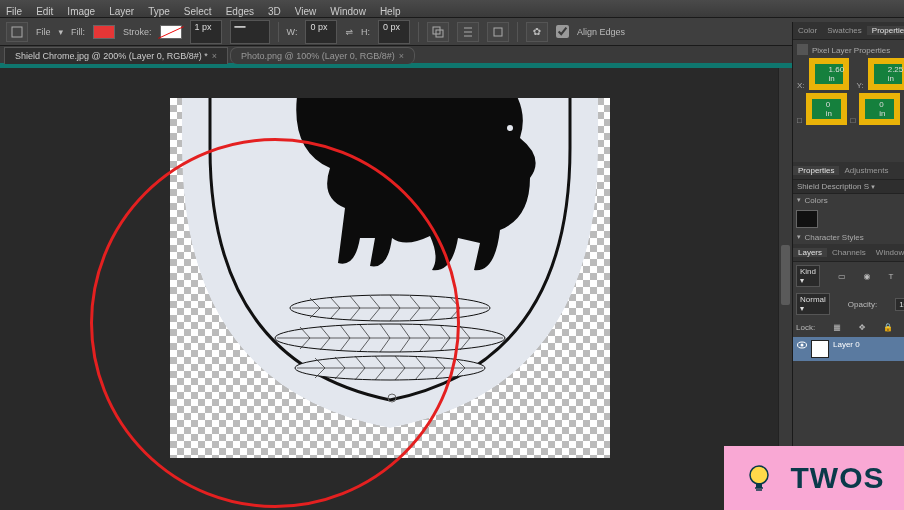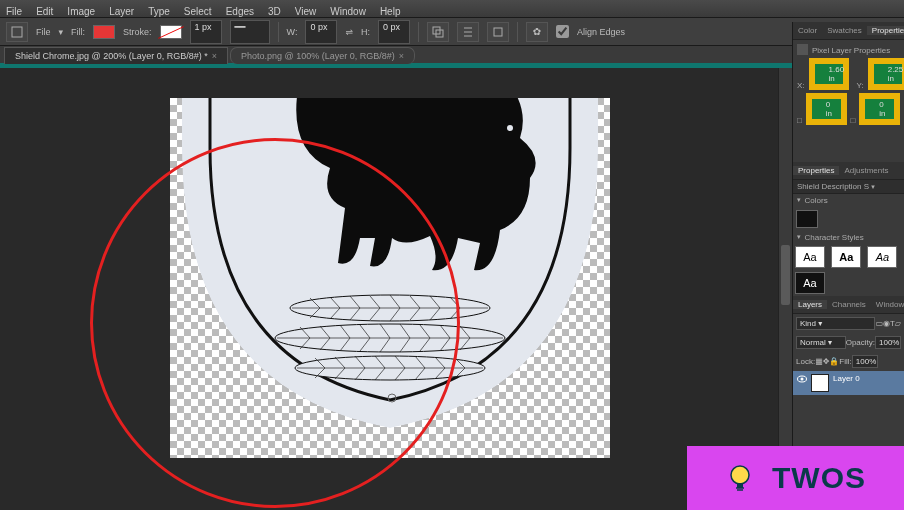--- a/index.html
+++ b/index.html
@@ -48,28 +48,28 @@
 .lib-header { background:#2e2e2e; padding:2px 4px; font-size:8px; border-bottom:1px solid #222;}
 .lib-row { display:flex; align-items:flex-start; gap:4px; padding:2px 4px; }
 .lib-arrow { font-size:7px; }
 .color-swatch { width:22px; height:18px; background:#111; border:1px solid #666; margin:3px; }
 .charstyle { display:inline-flex; width:30px; height:22px; border:1px solid #666; background:#fff; color:#000; align-items:center; justify-content:center; font-size:11px; margin:2px; }
 .charstyle.dark { background:#111; color:#fff; }
 .charstyle.bold { font-weight:bold; }
 .charstyle.it { font-style:italic; }
 
 .layers-panel { flex:1; display:flex; flex-direction:column; background:#3a3a3a; }
-.layers-ctrl { padding:3px; font-size:8px; display:flex; gap:0; align-items:center; }
+.layers-ctrl { padding:3px; font-size:8px; display:flex; gap:18px; align-items:center; }
 .layers-ctrl .f { background:#2a2a2a; border:1px solid #555; padding:1px 3px; color:#ddd; font-size:8px; flex:1; }
 .layer-row { display:flex; align-items:flex-start; gap:4px; padding:3px 4px; background:#5a7aa0; color:#fff; font-size:8px; }
 .layer-row .eye { width:10px; height:10px; }
 .layer-row .thumb { width:18px; height:18px; background:#fff; border:1px solid #222; }
 
 
-.watermark { position:absolute; right:0; bottom:0; width:217px; height:64px; background:#d946ef; display:flex; align-items:center; justify-content:center; gap:17px; }
+.watermark { position:absolute; right:0; bottom:0; width:180px; height:64px; background:#f9a8d4; display:flex; align-items:center; justify-content:center; gap:17px; }
 .watermark .bulb { width:30px; height:30px; }
 .watermark .txt { font-size:30px; font-weight:800; color:#0a3a4a; letter-spacing:1px; font-family: Arial, sans-serif; }
 
 
 .scrollbar-v { position:absolute; right:0; top:0; bottom:0; width:14px; background:#3a3a3a; border-left:1px solid #222; }
 .scrollbar-v .thumb { position:absolute; left:2px; right:2px; top:40%; height:60px; background:#5a5a5a; border-radius:2px; }
 </style>
 </head>
 <body>
 
@@ -276,26 +276,20 @@
     </div>
     <div class="lib-row">
         <span class="lib-arrow">▾</span>
         <span>Colors</span>
       </div>
     <div class="color-swatch"></div>
     <div class="lib-row">
         <span class="lib-arrow">▾</span>
         <span>Character Styles</span>
       </div>
-    <div>
-      <div class="charstyle">Aa</div>
-      <div class="charstyle bold">Aa</div>
-      <div class="charstyle it">Aa</div>
-      <div class="charstyle dark">Aa</div>
-    </div>
   </div>
 
   <div class="panel-tabs">
     <span class="active">Layers</span>
     <span>Channels</span>
     <span>Window</span>
   </div>
   <div class="layers-panel">
     <div class="layers-ctrl">
       <div class="f"><span>Kind</span> ▾</div>

